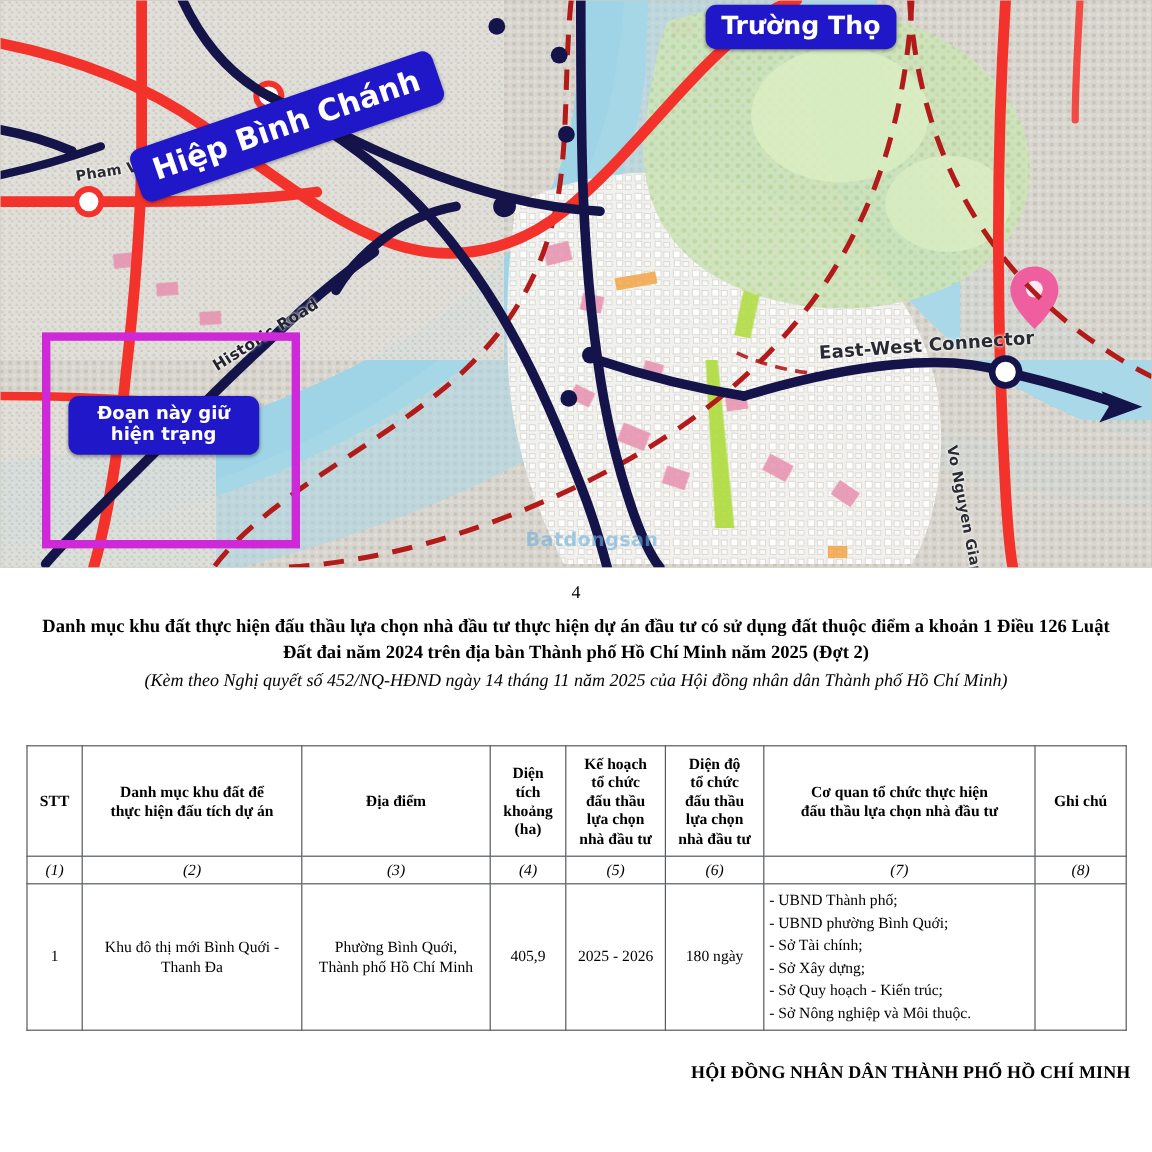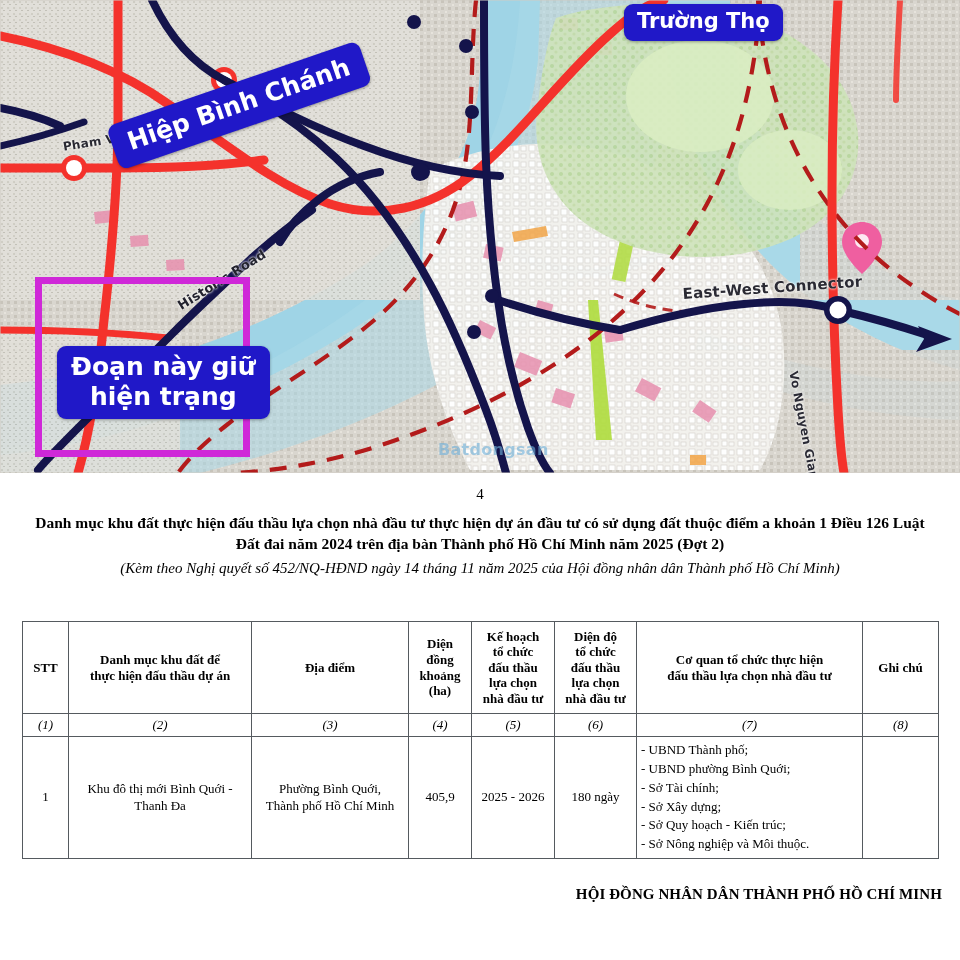--- a/index.html
+++ b/index.html
@@ -31,36 +31,35 @@
     color:#ffffff;
     font-family:"DejaVu Sans", sans-serif;
     font-weight:700;
     border-radius:9px;
     text-align:center;
     line-height:1.18;
     white-space:nowrap;
     box-shadow:0 1px 3px rgba(0,0,0,.35);
   }
   #badge-truong-tho {
-    left:624px; top:4px;
+    left:588px; top:4px;
     padding:5px 13px 7px;
     font-size:21px;
   }
   #badge-hiep-binh {
     left:106px; top:127px;
     padding:7px 16px 9px;
     font-size:25px;
     transform:rotate(-19deg);
     transform-origin:left top;
   }
   #badge-doan-nay {
     left:57px; top:330px;
-    padding:6px 14px 8px;
-    font-size:25px;
-    margin-top:16px;
+    padding:6px 24px 8px;
+    font-size:15px;
   }
   #label-pham-van-dong {
     left:62px; top:140px;
     font-size:12px;
     transform:rotate(-9deg);
     transform-origin:left top;
   }
   #label-historic-road {
     left:175px; top:300px;
     font-size:13px;
@@ -380,28 +379,28 @@
       <col style="width:226px">
       <col style="width:76px">
     </colgroup>
     <thead>
       <tr>
         <th>
           <span>STT</span>
         </th>
         <th>
           <span>Danh mục khu đất để</span><br>
-          <span>thực hiện đấu thầu dự án</span>
+          <span>thực hiện đấu tích dự án</span>
         </th>
         <th>
           <span>Địa điểm</span>
         </th>
         <th>
           <span>Diện</span><br>
-          <span>đồng</span><br>
+          <span>tích</span><br>
           <span>khoảng</span><br>
           <span>(ha)</span>
         </th>
         <th>
           <span>Kế hoạch</span><br>
           <span>tổ chức</span><br>
           <span>đấu thầu</span><br>
           <span>lựa chọn</span><br>
           <span>nhà đầu tư</span>
         </th>

